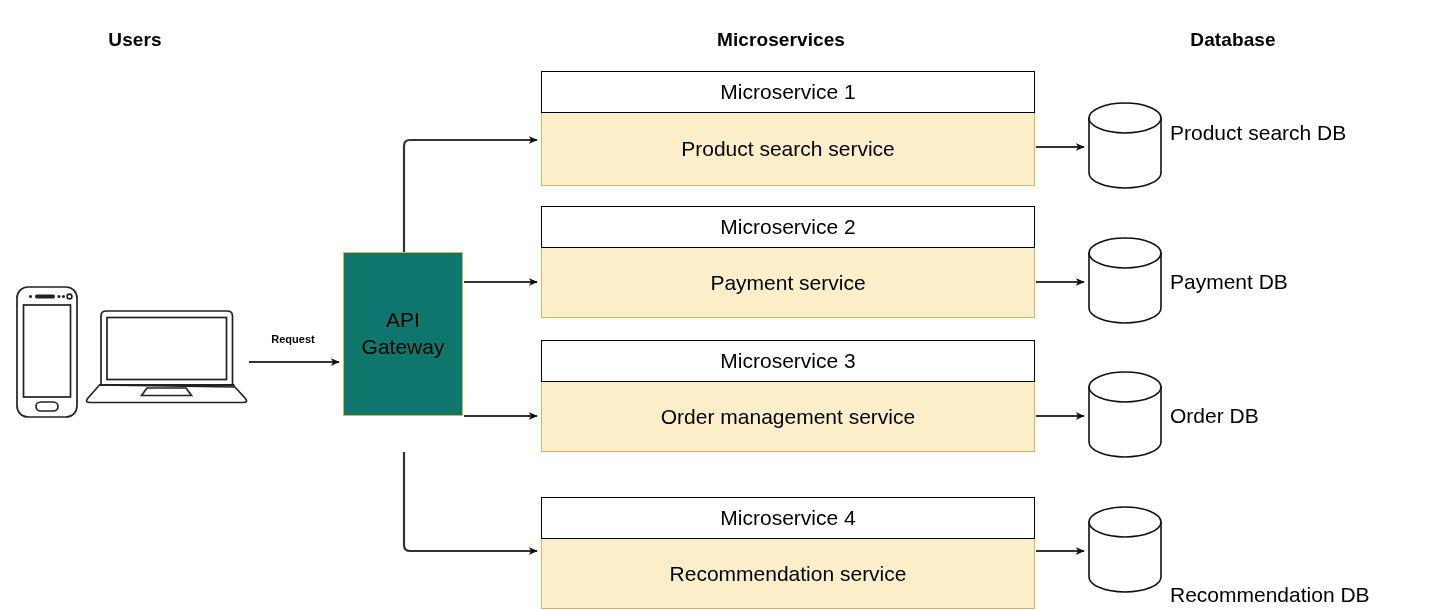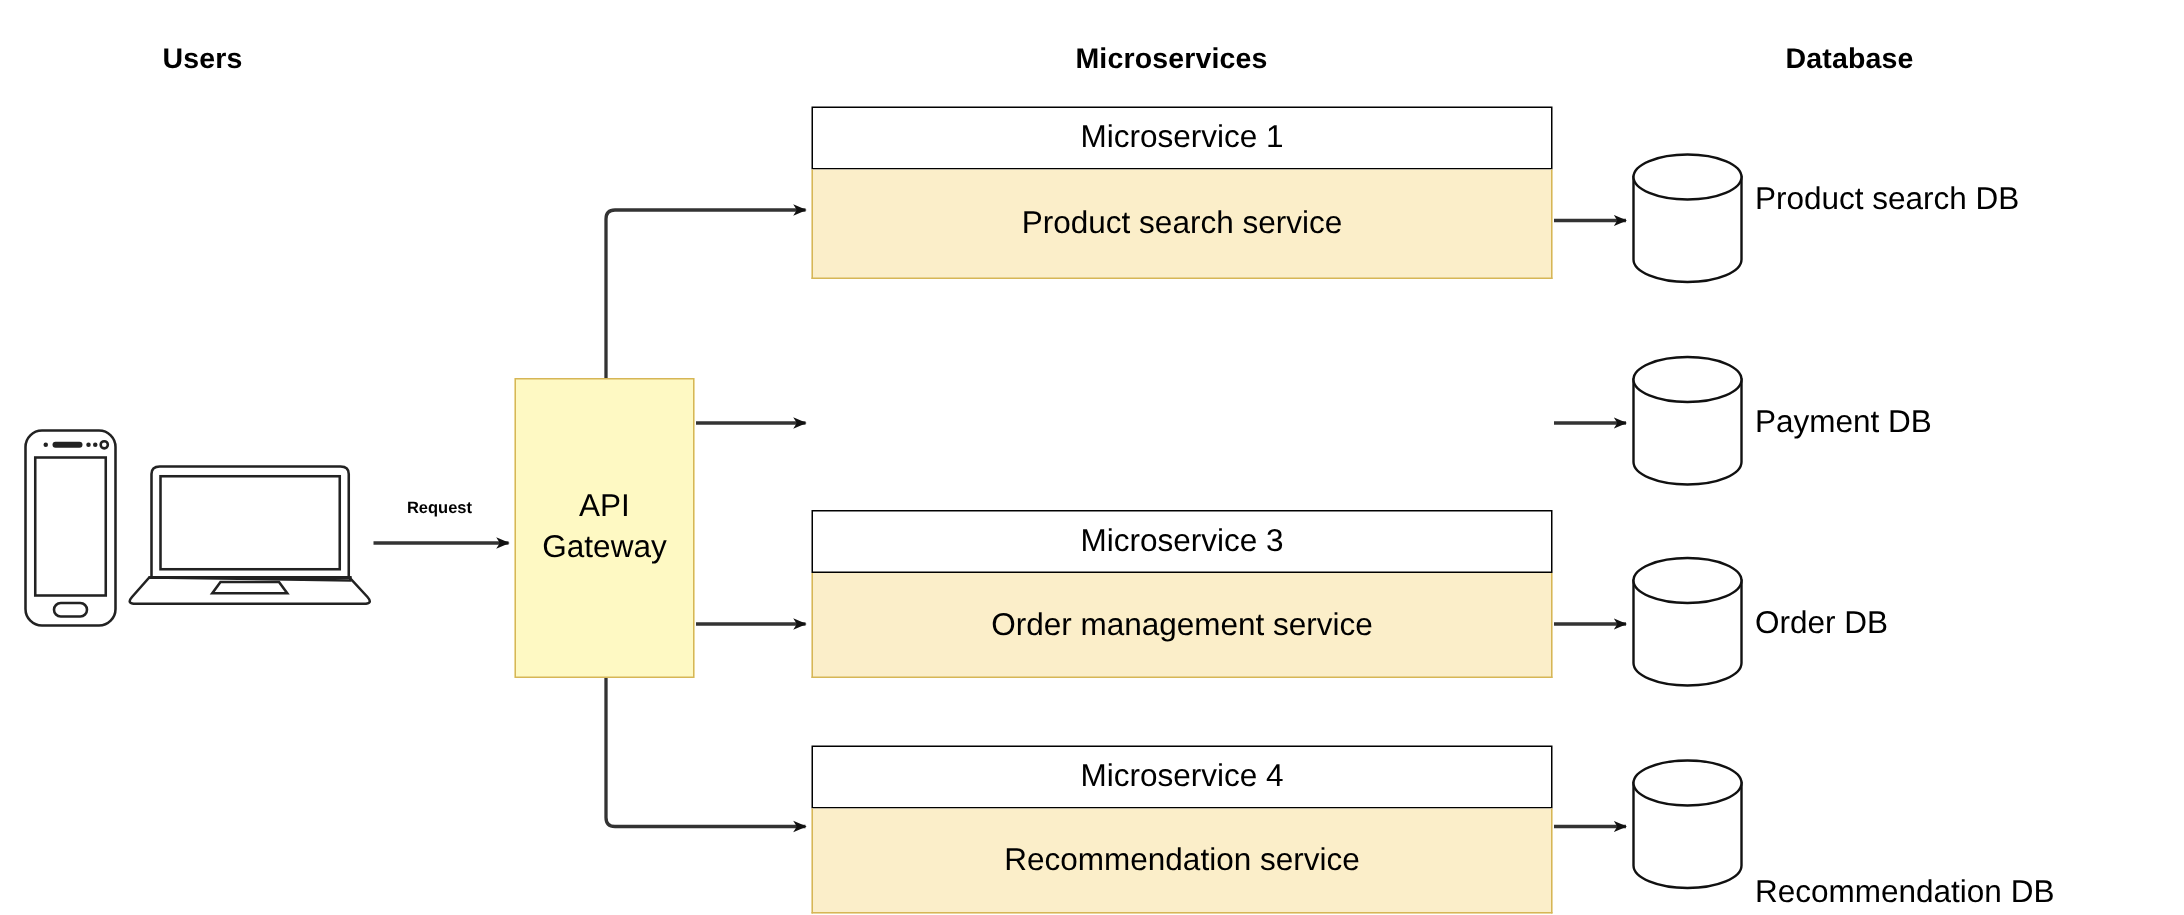--- a/index.html
+++ b/index.html
@@ -52,22 +52,22 @@
     color: #000000;
     white-space: nowrap;
   }
 
   
   #api-gateway {
     position: absolute;
     left: 343px;
     top: 252px;
     width: 120px;
-    height: 200px;
-    background: #fef9c3;
+    height: 164px;
+    background: #0f766e;
     border: 1px solid #d6b656;
     box-sizing: border-box;
     display: flex;
     align-items: center;
     justify-content: center;
     text-align: center;
     font-size: 21px;
     line-height: 1.28;
     color: #000000;
     white-space: pre-line;
@@ -170,20 +170,24 @@
   <div id="request-label">Request</div>
 
   <div id="api-gateway">API
 Gateway</div>
 
   <div class="ms-box" id="ms-1">
     <div class="ms-head">Microservice 1</div>
     <div class="ms-body">Product search service</div>
   </div>
 
+  <div class="ms-box" id="ms-2">
+    <div class="ms-head">Microservice 2</div>
+    <div class="ms-body">Payment service</div>
+  </div>
 
   <div class="ms-box" id="ms-3">
     <div class="ms-head">Microservice 3</div>
     <div class="ms-body">Order management service</div>
   </div>
 
   <div class="ms-box" id="ms-4">
     <div class="ms-head">Microservice 4</div>
     <div class="ms-body">Recommendation service</div>
   </div>

